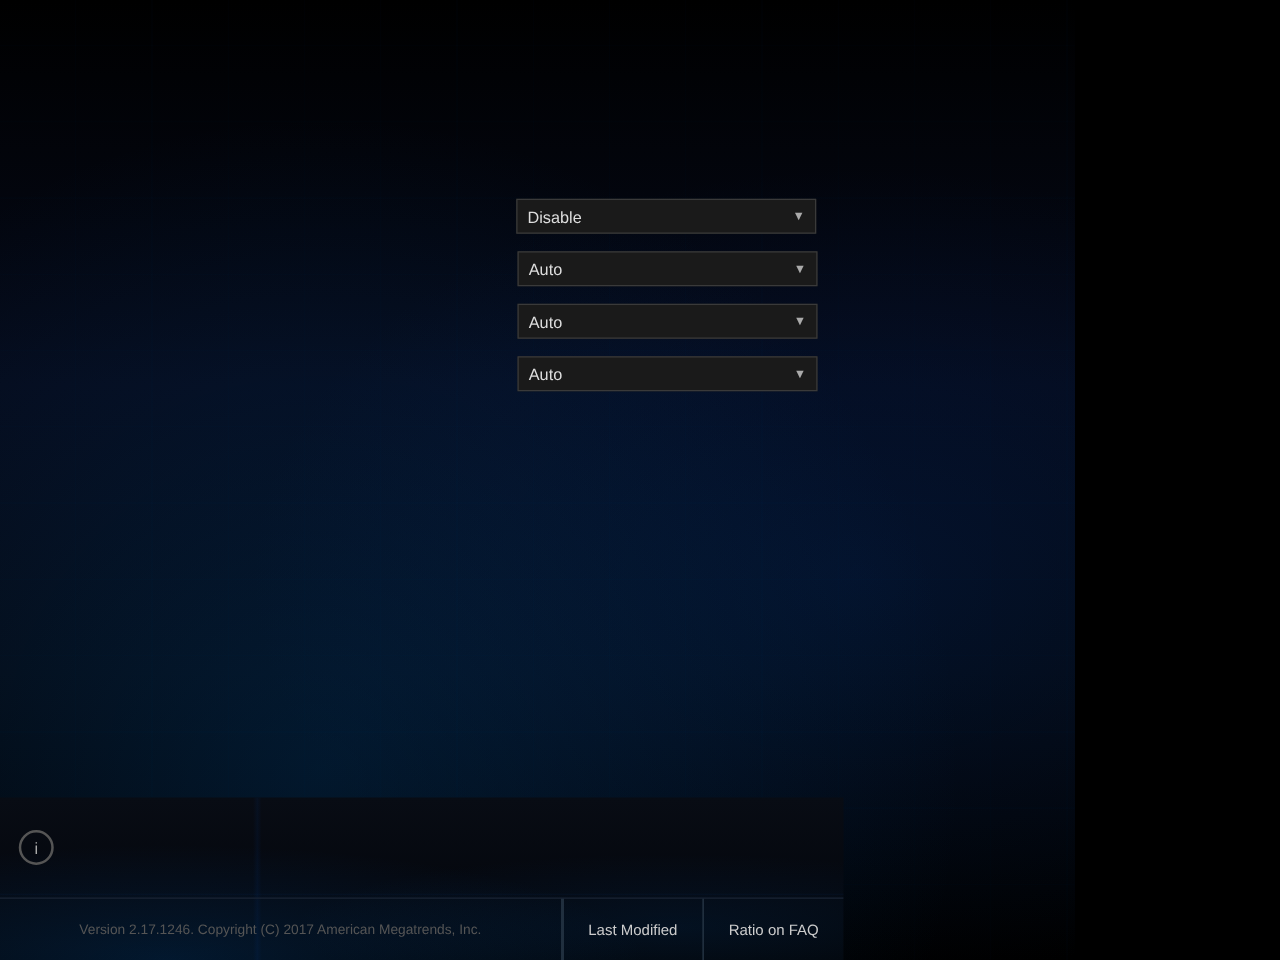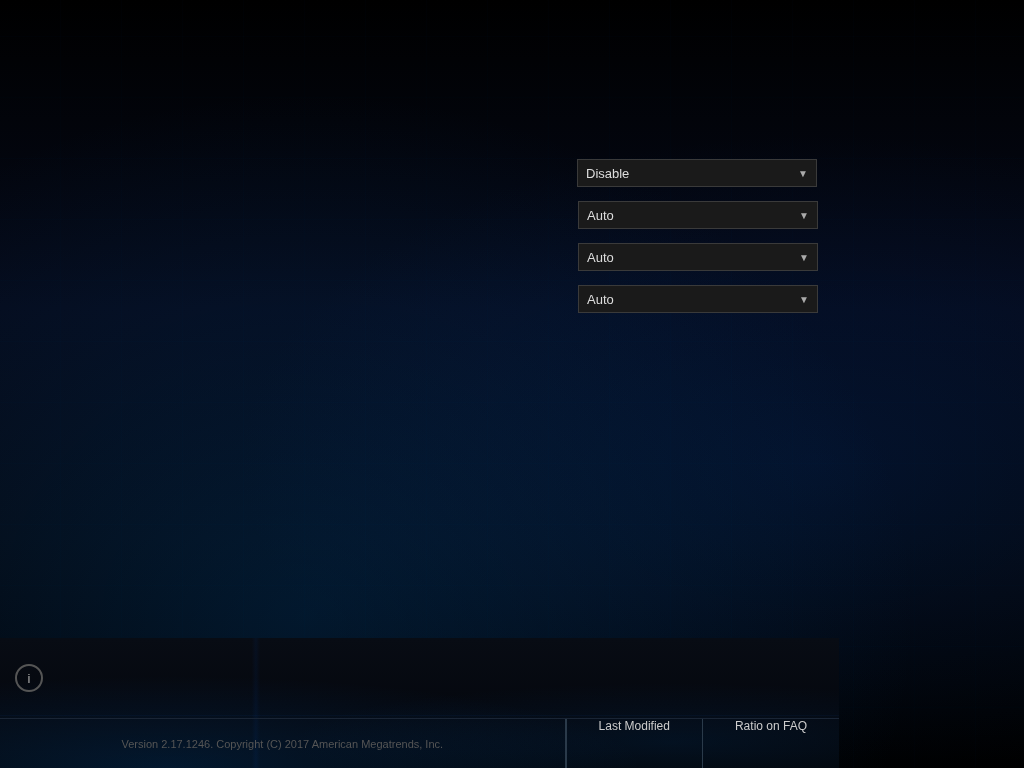--- a/index.html
+++ b/index.html
@@ -30,21 +30,21 @@
       z-index: 0;
       opacity: 0.3;
       background-image:
         repeating-linear-gradient(90deg, transparent, transparent 60px, rgba(0,100,200,0.05) 60px, rgba(0,100,200,0.05) 61px),
         repeating-linear-gradient(0deg, transparent, transparent 60px, rgba(0,100,200,0.05) 60px, rgba(0,100,200,0.05) 61px);
     }
 
     .main-container {
       position: relative;
       z-index: 1;
-      width: 1024px;
+      width: 860px;
       height: 768px;
       display: flex;
       flex-direction: column;
     }
 
     
     .header {
       height: 35px;
       background: linear-gradient(90deg, #1a1a1a 0%, #0d1520 40%, #101820 100%);
       display: flex;
@@ -262,22 +262,23 @@
       border-radius: 50%;
       display: flex;
       align-items: center;
       justify-content: center;
       color: #aaa;
       font-size: 13px;
       cursor: pointer;
     }
 
     .footer-action-item {
-      padding: 0 32px;
-      display: flex;
+      padding: 0 20px;
+      display: flex;
+      align-items: center;
       color: #ccc;
       font-size: 12px;
       gap: 6px;
       border-left: 1px solid #2a3a4a;
       cursor: pointer;
     }
 
     
     .sidebar {
       width: 185px;

